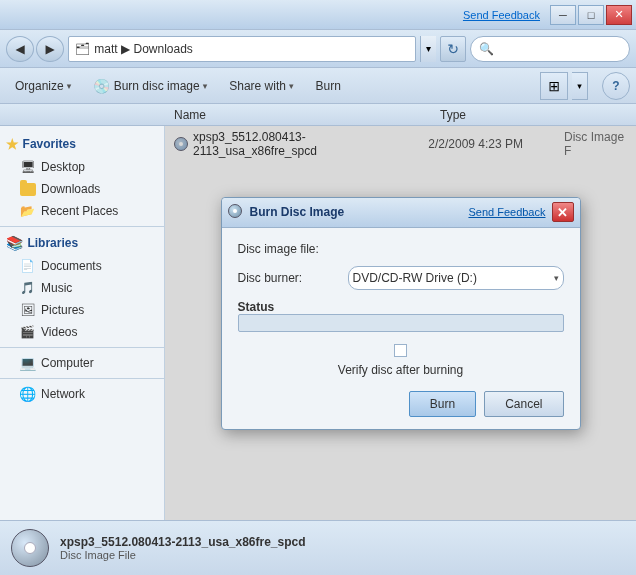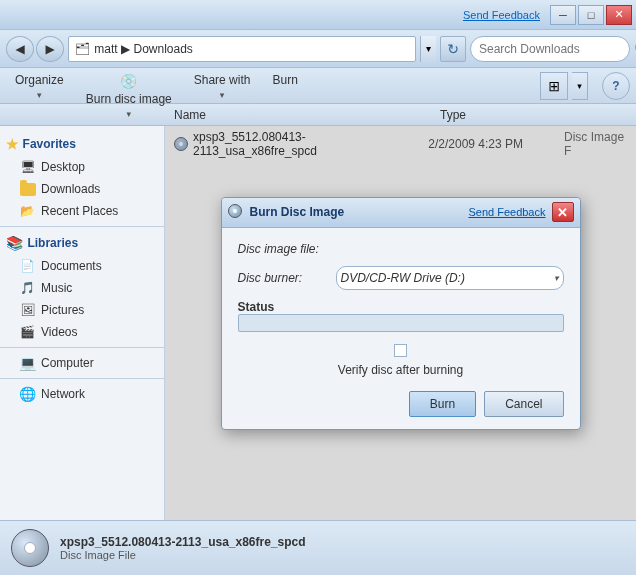--- a/index.html
+++ b/index.html
@@ -150,21 +150,20 @@
       padding: 0 8px;
       border: 1px solid transparent;
       background: transparent;
       cursor: pointer;
       display: flex;
       align-items: center;
       gap: 3px;
       font-size: 12px;
       color: #333;
       border-radius: 2px;
-      flex-direction: column;
     }
     .toolbar-btn .dropdown-arrow {
       font-size: 9px;
       color: #555;
     }
     .view-toggle {
       width: 28px;
       height: 28px;
       border: 1px solid #9ab2cc;
       background: linear-gradient(to bottom, #e0ecf8, #c8d8ea);
@@ -473,22 +472,21 @@
       justify-content: center;
       font-weight: bold;
     }
     .dialog-body {
       padding: 14px 16px 12px 16px;
     }
     .dialog-row {
       display: flex;
       align-items: center;
       margin-bottom: 10px;
-      gap: 8px;
-      font-style: italic;
+      gap: 20px;
     }
     .dialog-label {
       width: 90px;
       font-size: 12px;
       color: #333;
       flex-shrink: 0;
     }
     .dialog-value {
       font-size: 12px;
       color: #333;
@@ -604,21 +602,20 @@
     <div class="nav-arrow-btn">◀</div>
     <div class="nav-arrow-btn">▶</div>
   </div>
   <div class="breadcrumb-bar">
     <span style="margin-right:4px">🗂</span>
     <span>matt ▶ Downloads</span>
   </div>
   <div class="breadcrumb-arrow">▾</div>
   <div class="refresh-btn">↻</div>
   <div class="search-box">
-    <input type="text" placeholder="Search Downloads" style="">
     <span style="color:#9ab2cc">🔍</span>
   </div>
 </div>
 
 <div class="toolbar">
   <button class="toolbar-btn">
     <span>Organize</span>
     <span class="dropdown-arrow">▾</span>
   </button>
   <button class="toolbar-btn">

